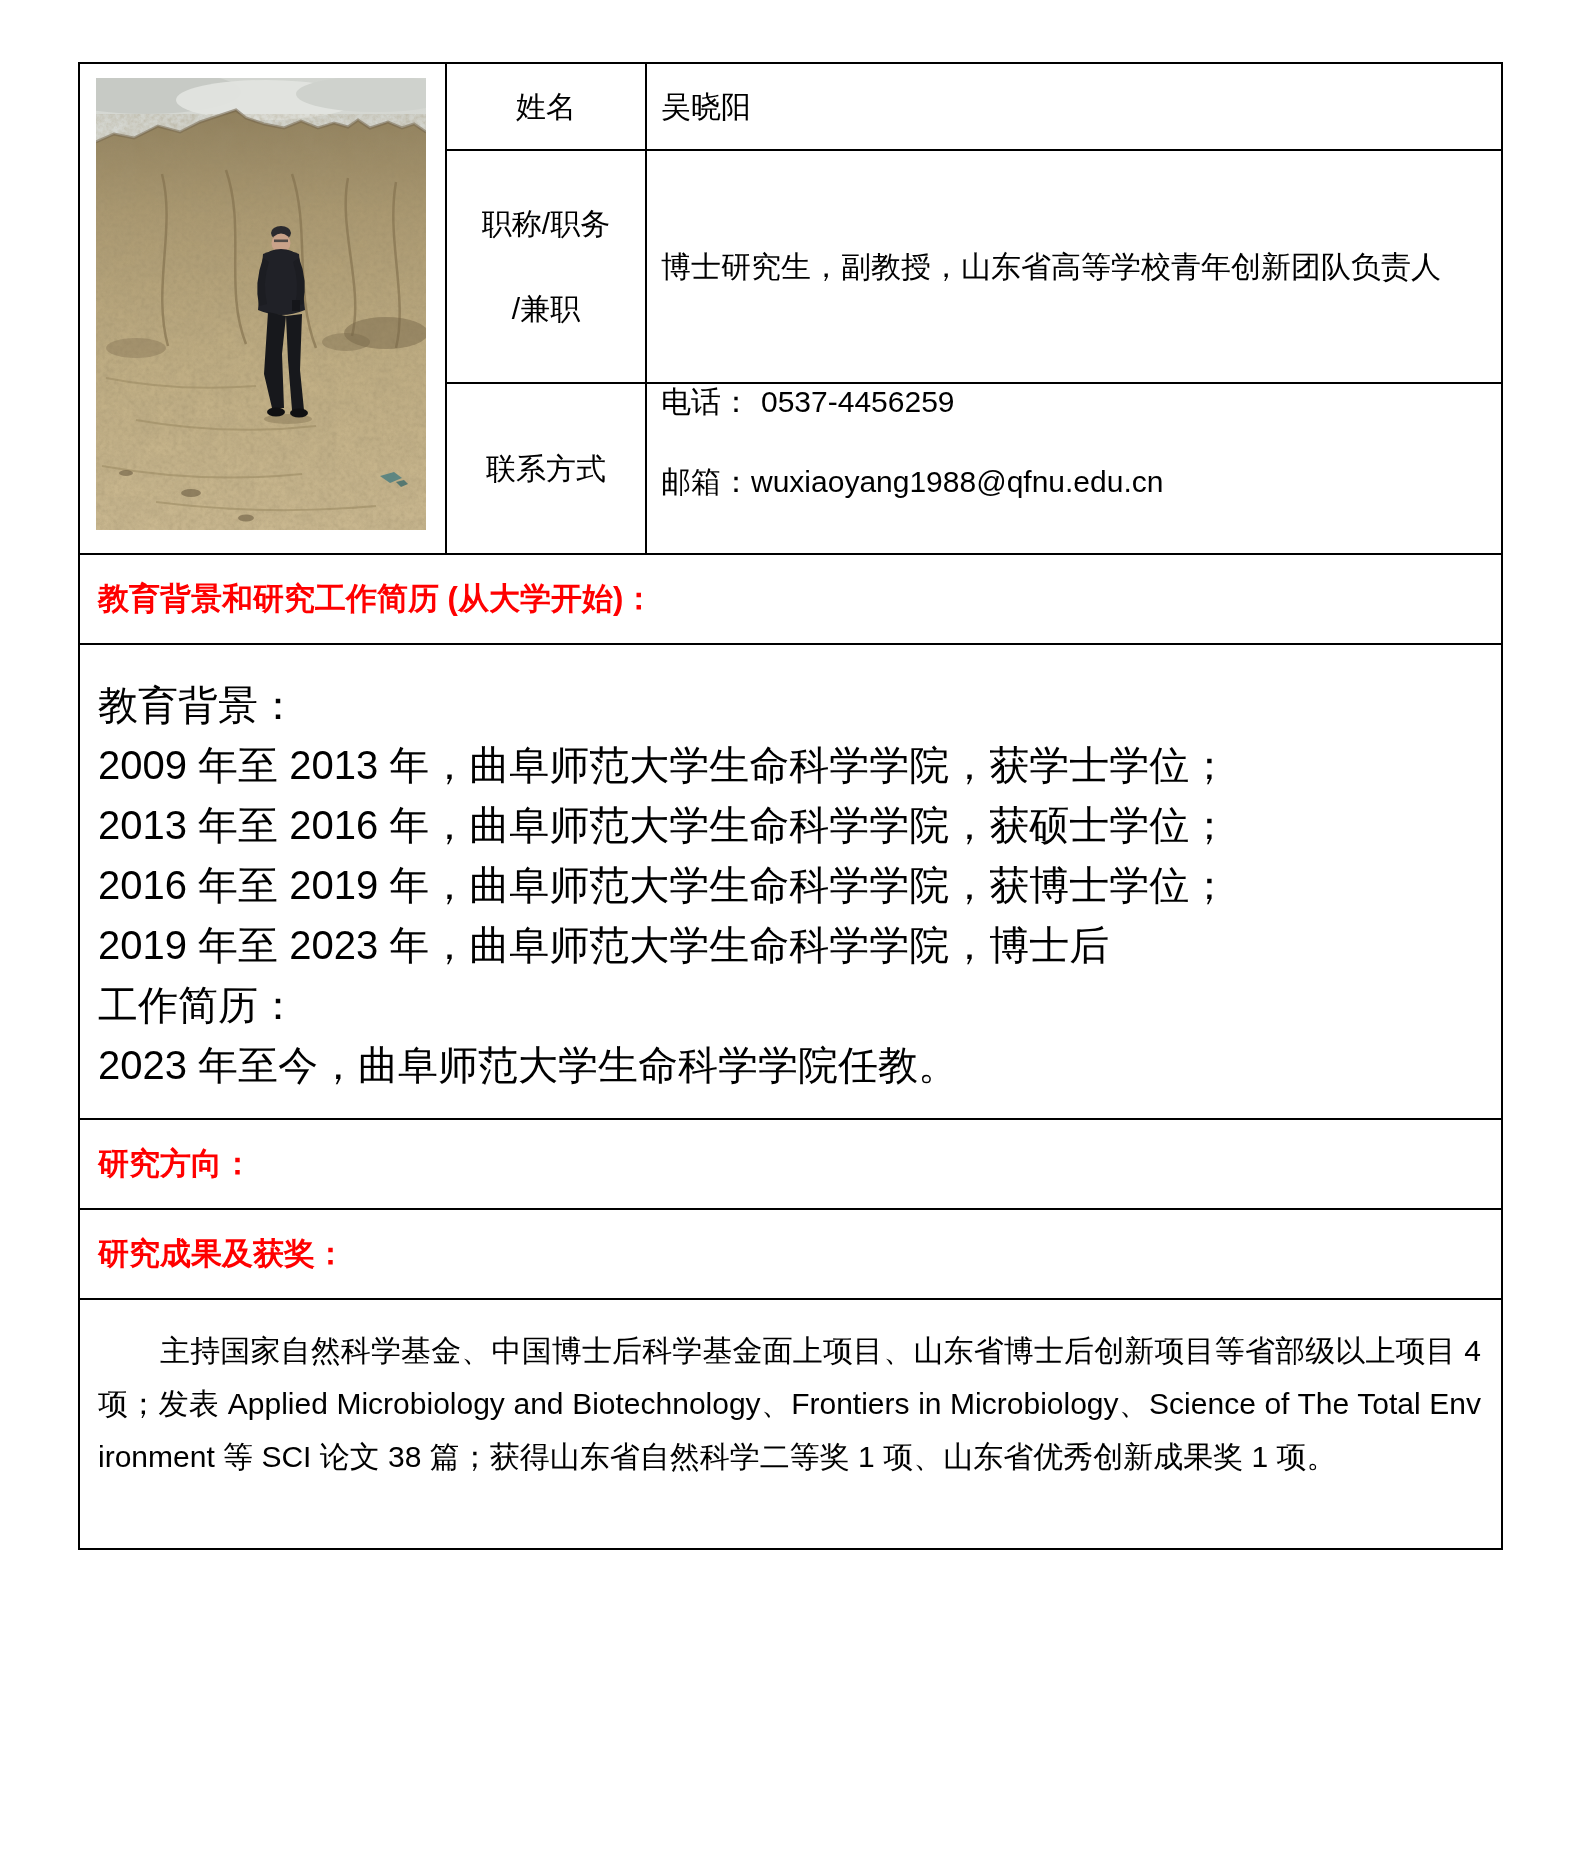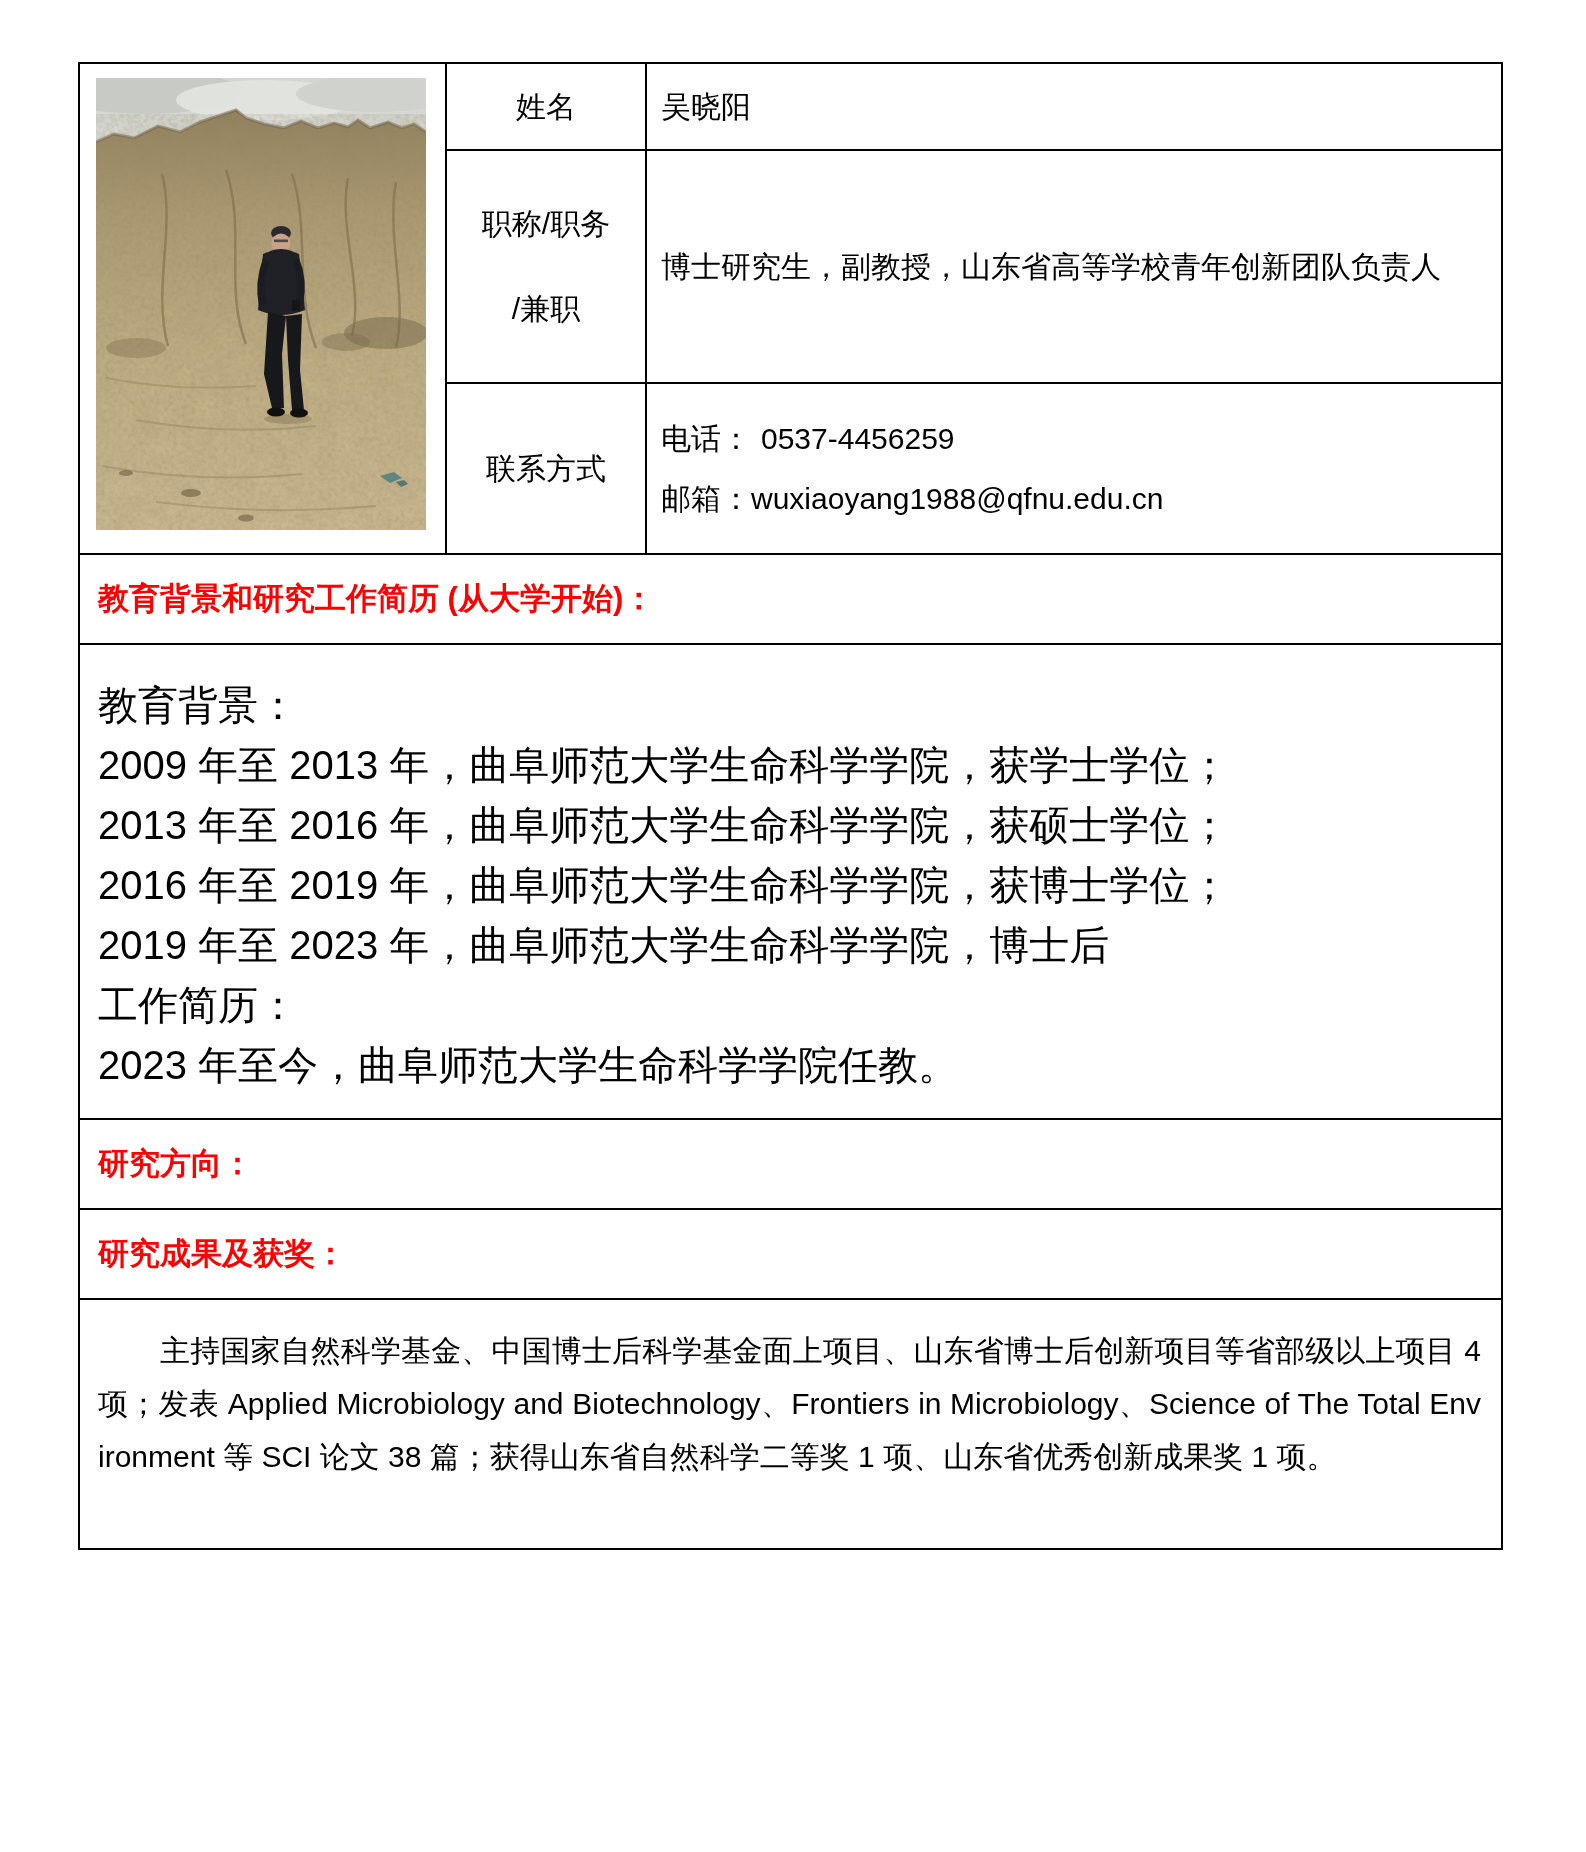--- a/index.html
+++ b/index.html
@@ -10,21 +10,21 @@
 
   
   .info-grid { display:grid; grid-template-columns:367px 200px 854px; grid-template-rows:85px 233px 171px; }
   .photo-cell { grid-column:1; grid-row:1/4; border-right:2px solid #000; padding:14px 21px 23px 16px; }
   .photo-cell svg { display:block; width:330px; height:452px; }
   .cell { display:flex; align-items:center; font-size:30px; line-height:36px; }
   .label-cell { grid-column:2; justify-content:center; text-align:center; border-right:2px solid #000; }
   .value-cell { grid-column:3; padding-left:14px; }
   .row2 { border-top:2px solid #000; }
   .title-label { flex-direction:column; gap:49px; }
-  .contact-value { flex-direction:column; align-items:flex-start; justify-content:center; gap:24px; }
+  .contact-value { flex-direction:column; align-items:flex-start; gap:44px; }
   .contact-line span { display:inline; }
   .contact-gap { margin-left:10px; }
 
   
   .section-heading { border-top:2px solid #000; height:90px; display:flex; align-items:center;
                      padding:0 18px; color:#ff0000; font-weight:bold; font-size:31px; }
   .edu-body { border-top:2px solid #000; height:475px; padding:30px 18px 0 18px; font-size:40px; line-height:60px; }
   .edu-line { white-space:nowrap; }
   .research-body { border-top:2px solid #000; height:278px; padding:46px 20px 0 18px;
                    font-size:30px; line-height:74px; text-align:justify; word-break:break-all; }

